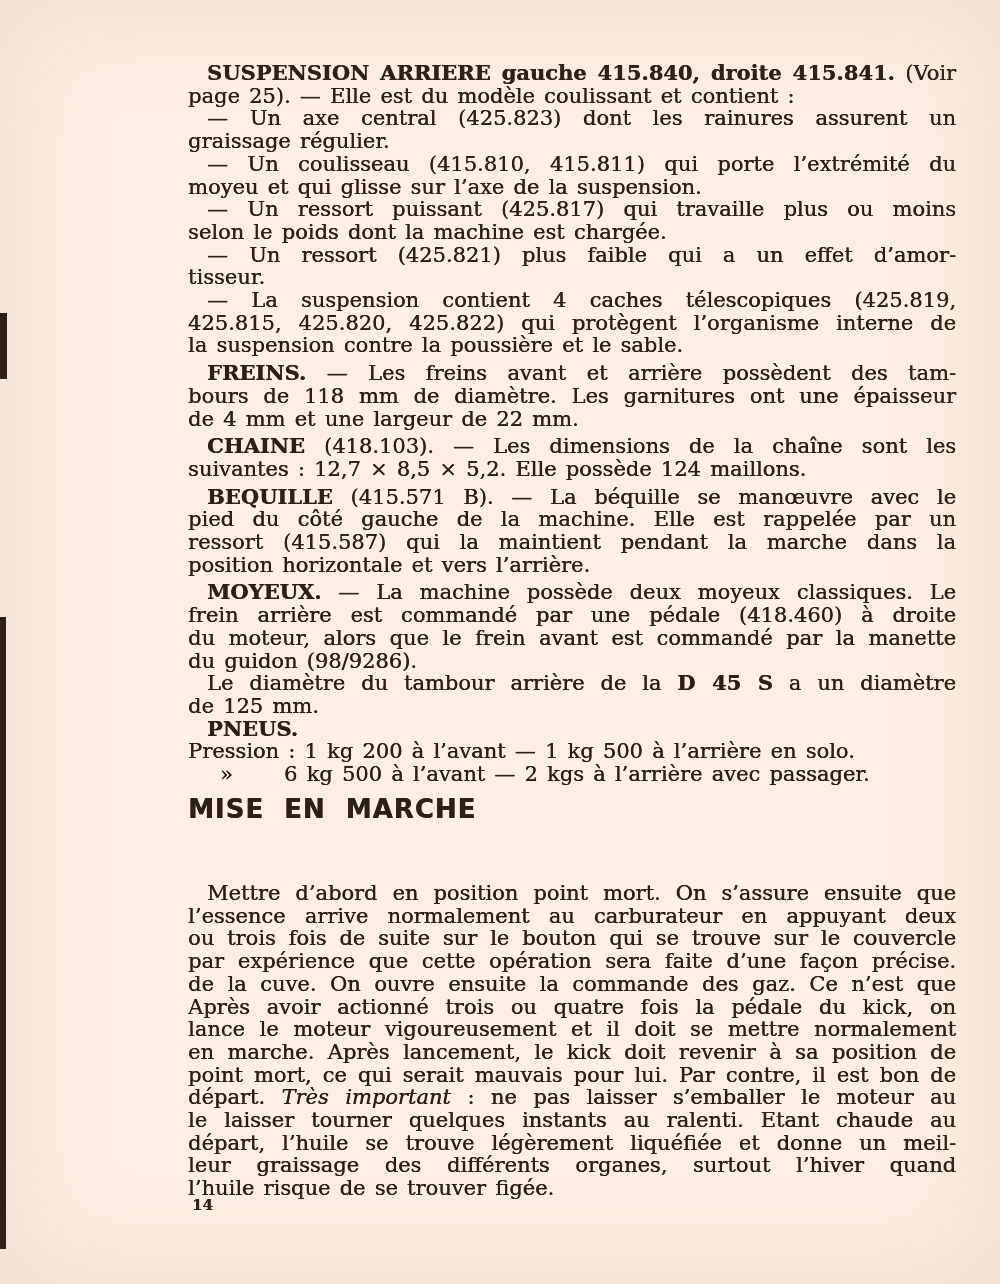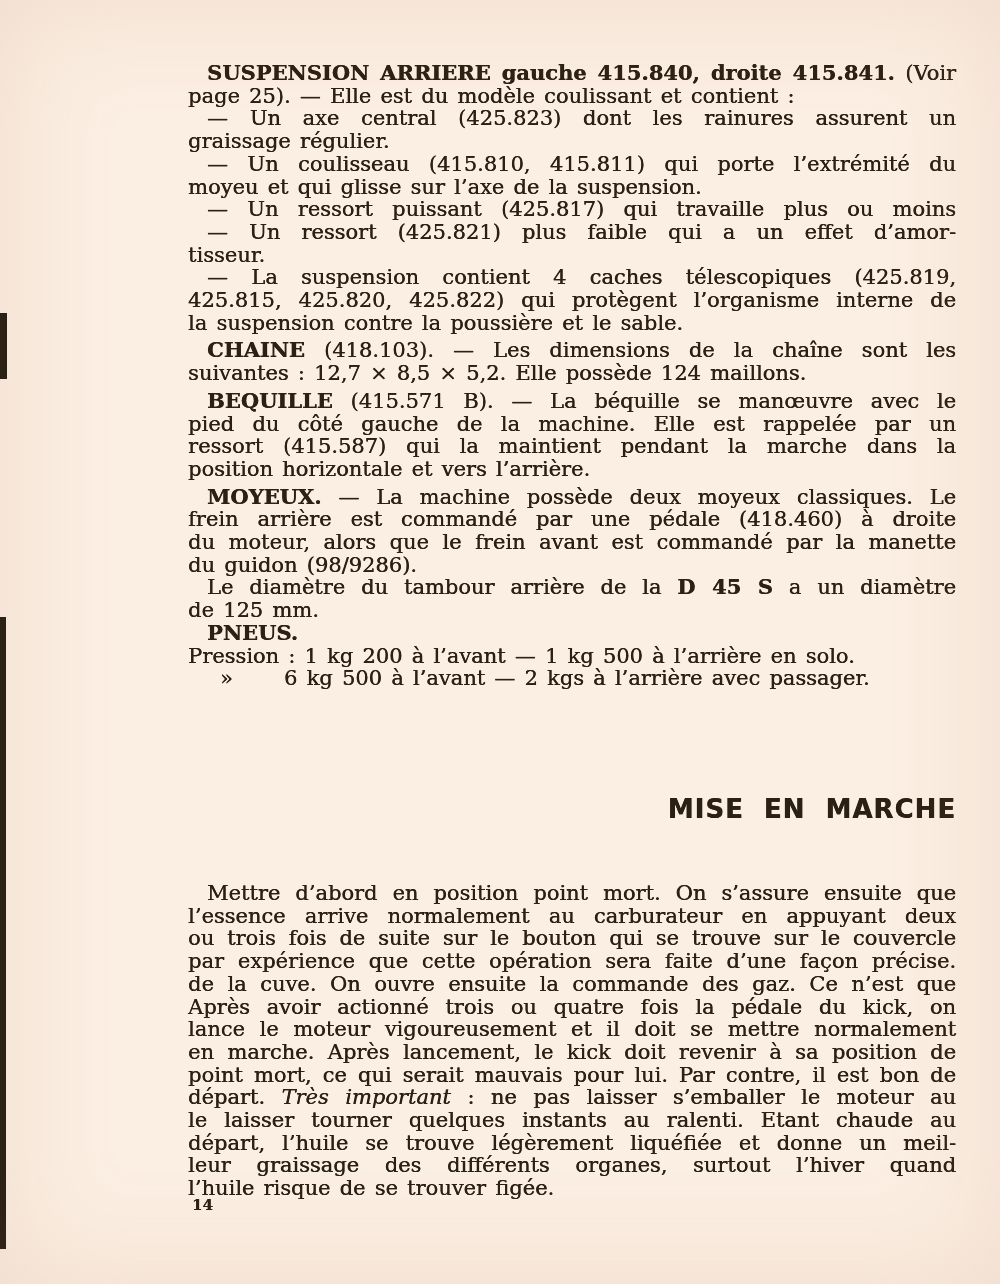--- a/index.html
+++ b/index.html
@@ -41,21 +41,21 @@
   .gmark {
     display: inline-block;
     box-sizing: border-box;
     width: 96px;
     padding-left: 32px;
   }
   .heading {
     position: absolute;
     left: 188px; width: 768px; top: 794px;
     margin: 0;
-    text-align: right;
+    text-align: left;
     font-family: "DejaVu Sans", sans-serif;
     font-weight: bold;
     font-size: 26px;
     letter-spacing: 1px;
     word-spacing: 10px;
     text-shadow: 0.4px 0 0 currentColor;
   }
   .pagenum {
     position: absolute;
     left: 192px; top: 1196px;
@@ -86,29 +86,35 @@
       <div class="para">
         <div class="line indent"><span>— Un axe central (425.823) dont les rainures assurent un</span></div>
         <div class="line last"><span>graissage régulier.</span></div>
       </div>
       <div class="para">
         <div class="line indent"><span>— Un coulisseau (415.810, 415.811) qui porte l’extrémité du</span></div>
         <div class="line last"><span>moyeu et qui glisse sur l’axe de la suspension.</span></div>
       </div>
       <div class="para">
         <div class="line indent"><span>— Un ressort puissant (425.817) qui travaille plus ou moins</span></div>
+        <div class="line last"><span>selon le poids dont la machine est chargée.</span></div>
       </div>
       <div class="para">
         <div class="line indent"><span>— Un ressort (425.821) plus faible qui a un effet d’amor-</span></div>
         <div class="line last"><span>tisseur.</span></div>
       </div>
       <div class="para">
         <div class="line indent"><span>— La suspension contient 4 caches télescopiques (425.819,</span></div>
         <div class="line"><span>425.815, 425.820, 425.822) qui protègent l’organisme interne de</span></div>
         <div class="line last"><span>la suspension contre la poussière et le sable.</span></div>
+      </div>
+      <div class="para gap">
+        <div class="line indent"><span class="bold">FREINS.</span><span> — Les freins avant et arrière possèdent des tam-</span></div>
+        <div class="line"><span>bours de 118 mm de diamètre. Les garnitures ont une épaisseur</span></div>
+        <div class="line last"><span>de 4 mm et une largeur de 22 mm.</span></div>
       </div>
       <div class="para gap">
         <div class="line indent"><span class="bold">CHAINE</span><span> (418.103). — Les dimensions de la chaîne sont les</span></div>
         <div class="line last"><span>suivantes : 12,7 × 8,5 × 5,2. Elle possède 124 maillons.</span></div>
       </div>
       <div class="para gap">
         <div class="line indent"><span class="bold">BEQUILLE</span><span> (415.571 B). — La béquille se manœuvre avec le</span></div>
         <div class="line"><span>pied du côté gauche de la machine. Elle est rappelée par un</span></div>
         <div class="line"><span>ressort (415.587) qui la maintient pendant la marche dans la</span></div>
         <div class="line last"><span>position horizontale et vers l’arrière.</span></div>

